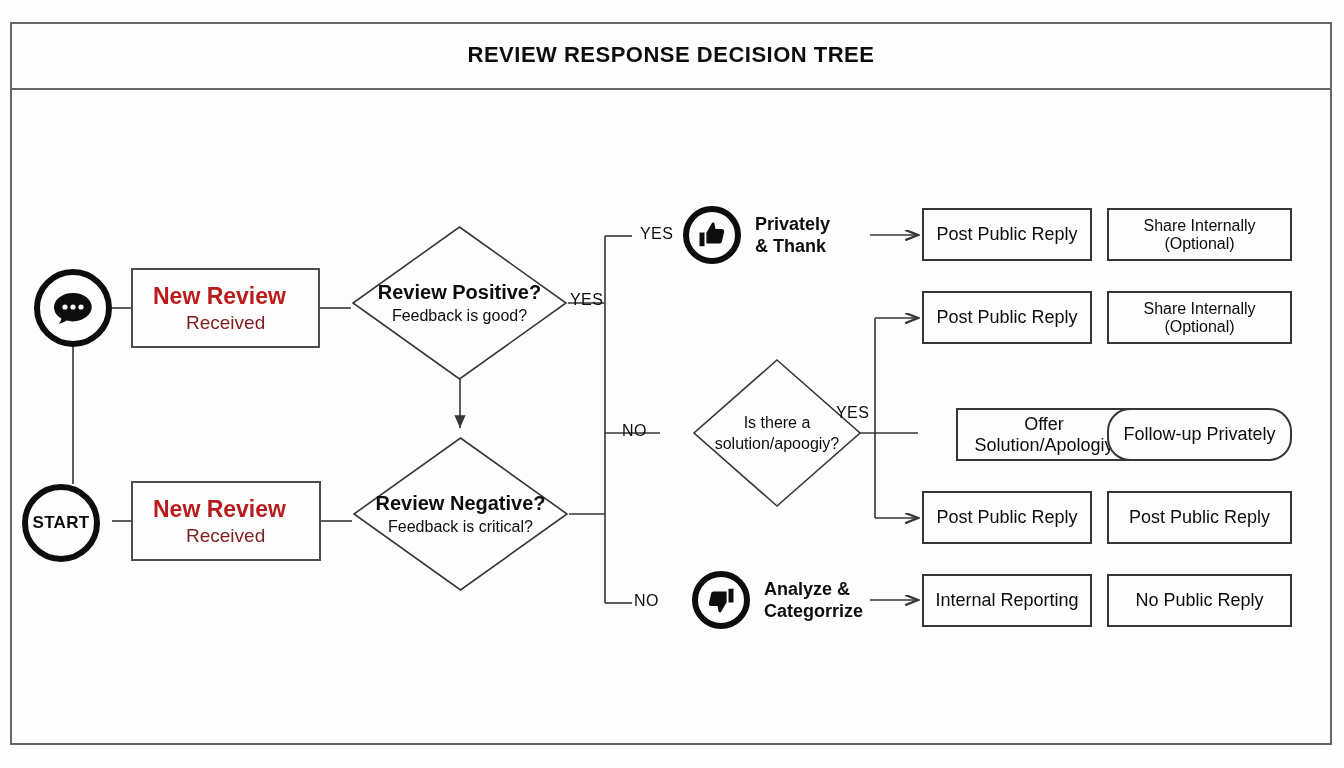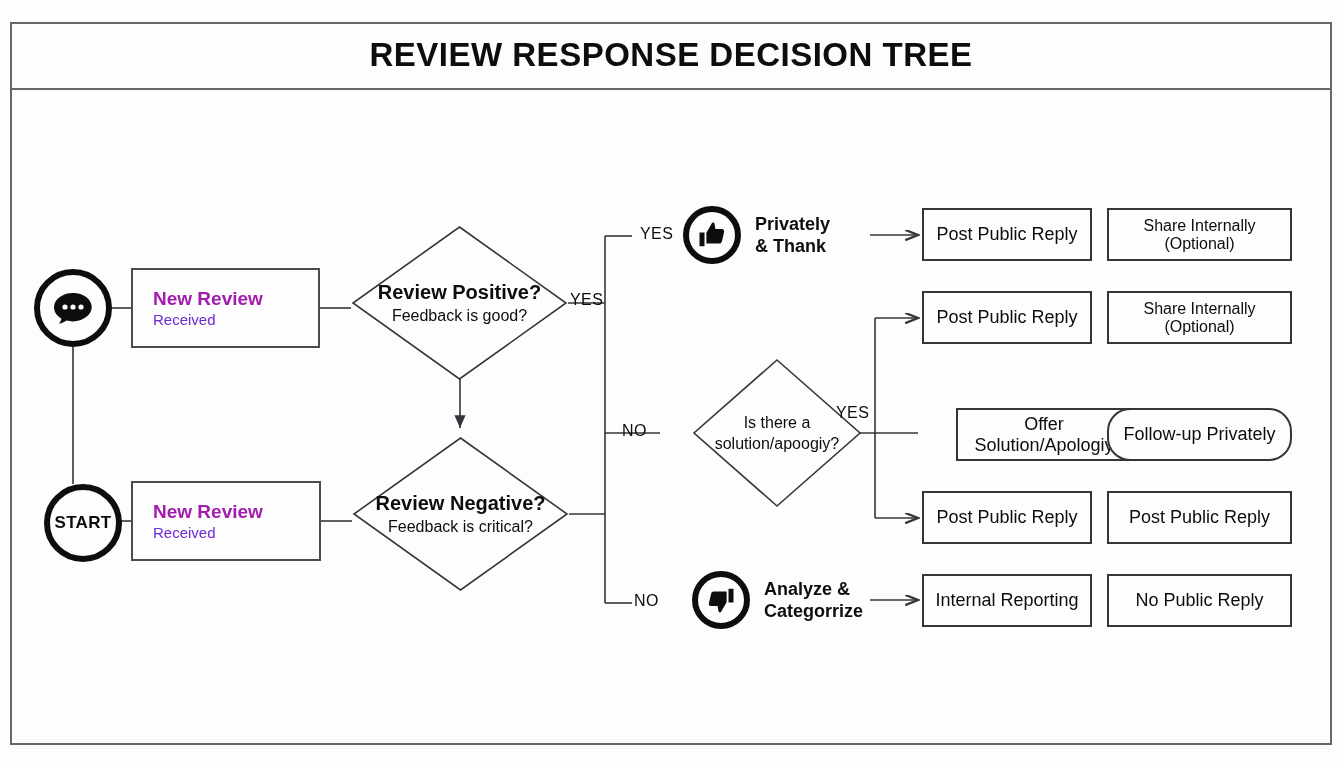--- a/index.html
+++ b/index.html
@@ -15,21 +15,21 @@
   .frame{
     position:absolute;left:10px;top:22px;width:1322px;height:723px;
     border:2px solid #63666a;background:#fdfdfd;box-sizing:border-box;
   }
   .title-bar{
     position:absolute;left:10px;top:22px;width:1322px;height:68px;
     border-bottom:2px solid #63666a;box-sizing:border-box;
     display:flex;align-items:center;justify-content:center;
   }
   .title-text{
-    font-size:33px;font-weight:bold;letter-spacing:.5px;color:#0d0d0d;
+    font-size:22px;font-weight:bold;letter-spacing:.5px;color:#0d0d0d;
     font-family:"Liberation Sans", sans-serif;
     text-align:right;
   }
 
   
   svg.wires{position:absolute;left:0;top:0;width:1344px;height:768px;}
 
   
   .circ{
     position:absolute;border-radius:50%;background:#fdfdfd;
@@ -37,22 +37,22 @@
     display:flex;align-items:center;justify-content:center;
   }
   .circ-label{font-size:17px;font-weight:bold;color:#0d0d0d;letter-spacing:.3px;}
 
   
   .pbox{
     position:absolute;background:#fdfdfd;border:2px solid #4a4d50;
     box-sizing:border-box;display:flex;flex-direction:column;
     justify-content:center;padding-left:20px;
   }
-  .pbox .l1{font-size:19px;font-weight:bold;color:#a21caf;line-height:1.25;}
-  .pbox .l2{font-size:15px;color:#6d28d9;line-height:1.25;}
+  .pbox .l1{font-size:23px;font-weight:bold;color:#b91c1c;line-height:1.25;}
+  .pbox .l2{font-size:19px;color:#7f1d1d;line-height:1.25;margin-left:33px;}
 
   .obox{
     position:absolute;background:#fdfdfd;border:2px solid #33363a;
     box-sizing:border-box;display:flex;align-items:center;justify-content:center;
     text-align:center;
   }
   .obox span{font-size:18px;color:#0d0d0d;}
   .obox.small span{font-size:16px;}
 
   
@@ -138,21 +138,21 @@
 
   <div class="circ" style="left:34px;top:269px;width:78px;height:78px;">
     <svg width="40" height="32" viewBox="0 0 40 32">
       <path d="M20 1C9.5 1 1 7.4 1 15.3c0 4.6 2.9 8.7 7.4 11.3 -.3 2.2-1.4 4-2.6 5.2 2.9-.4 5.7-1.6 7.9-3.2 1.9.5 3.9.8 6 .8 10.5 0 19-6.4 19-14.3S30.5 1 20 1z" fill="#0d0d0d"></path>
       <circle cx="12" cy="15" r="2.6" fill="#fdfdfd"></circle>
       <circle cx="20" cy="15" r="2.6" fill="#fdfdfd"></circle>
       <circle cx="28" cy="15" r="2.6" fill="#fdfdfd"></circle>
     </svg>
   </div>
 
-  <div class="circ" style="left:44px;top:484px;width:78px;height:78px;">
+  <div class="circ" style="left:22px;top:484px;width:78px;height:78px;">
     <span class="circ-label">START</span>
   </div>
 
   <div class="pbox" style="left:131px;top:268px;width:189px;height:80px;">
     <span class="l1">New Review</span>
     <span class="l2">Received</span>
   </div>
 
   <div class="pbox" style="left:131px;top:481px;width:190px;height:80px;">
     <span class="l1">New Review</span>

